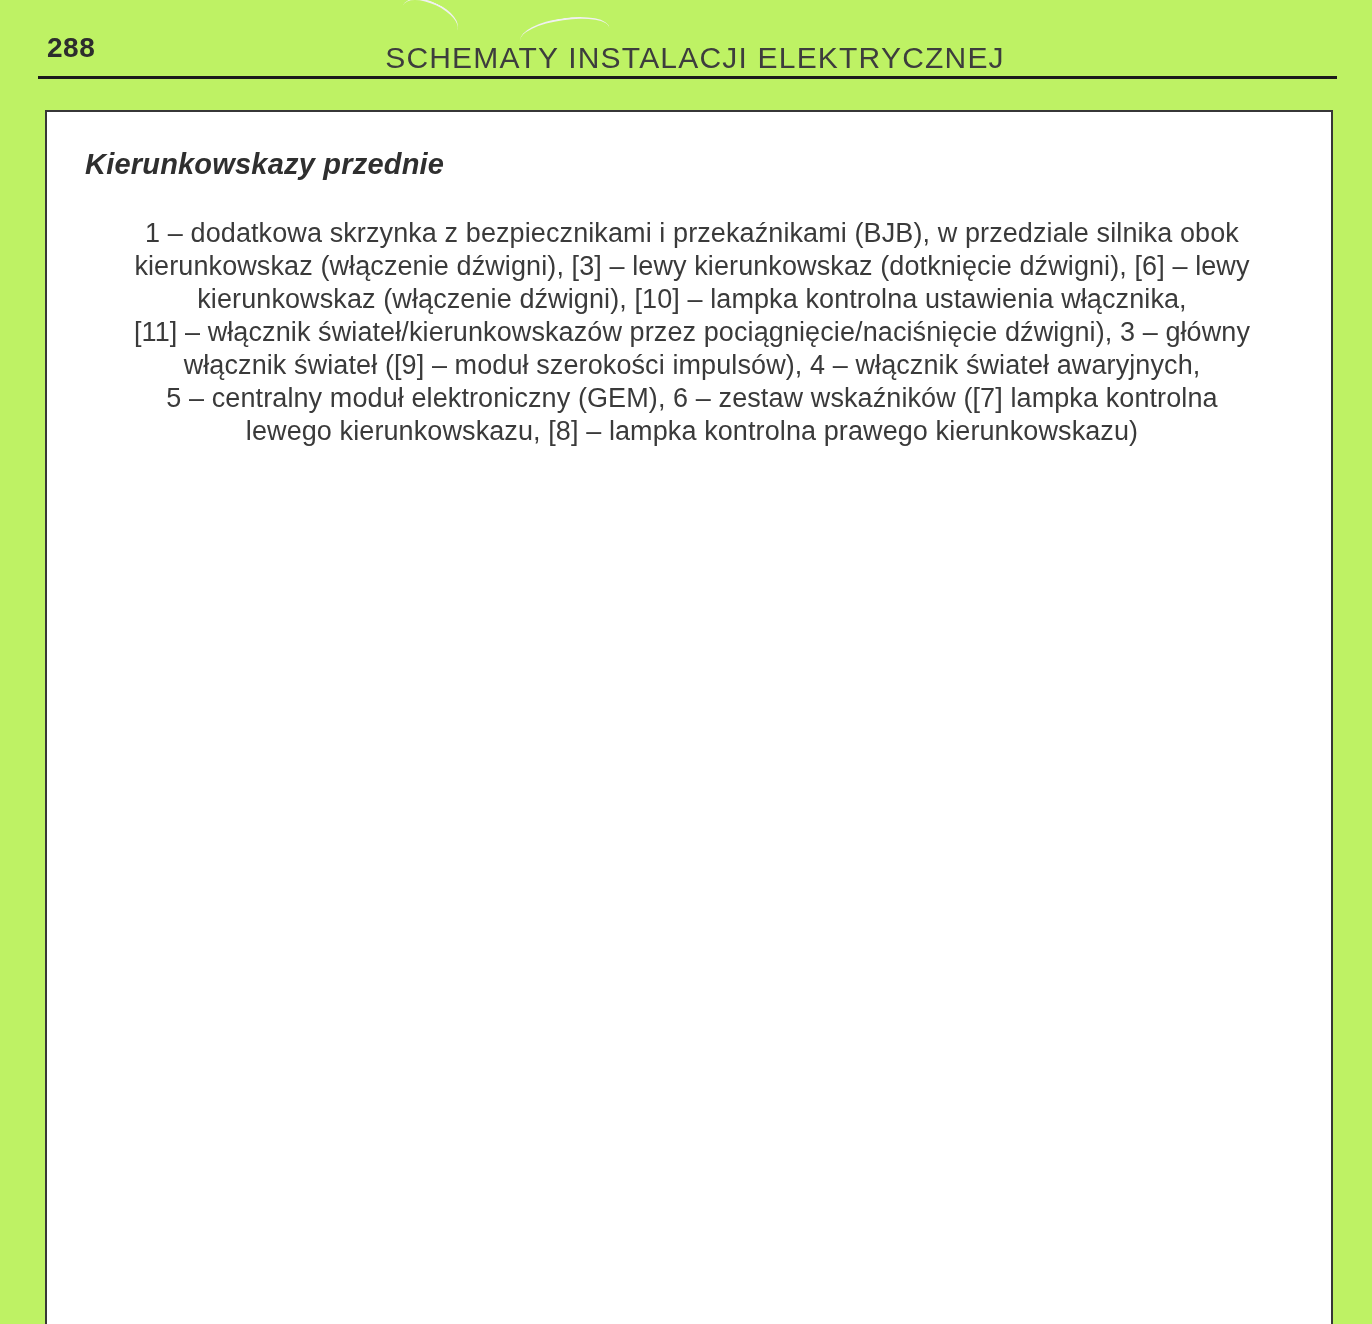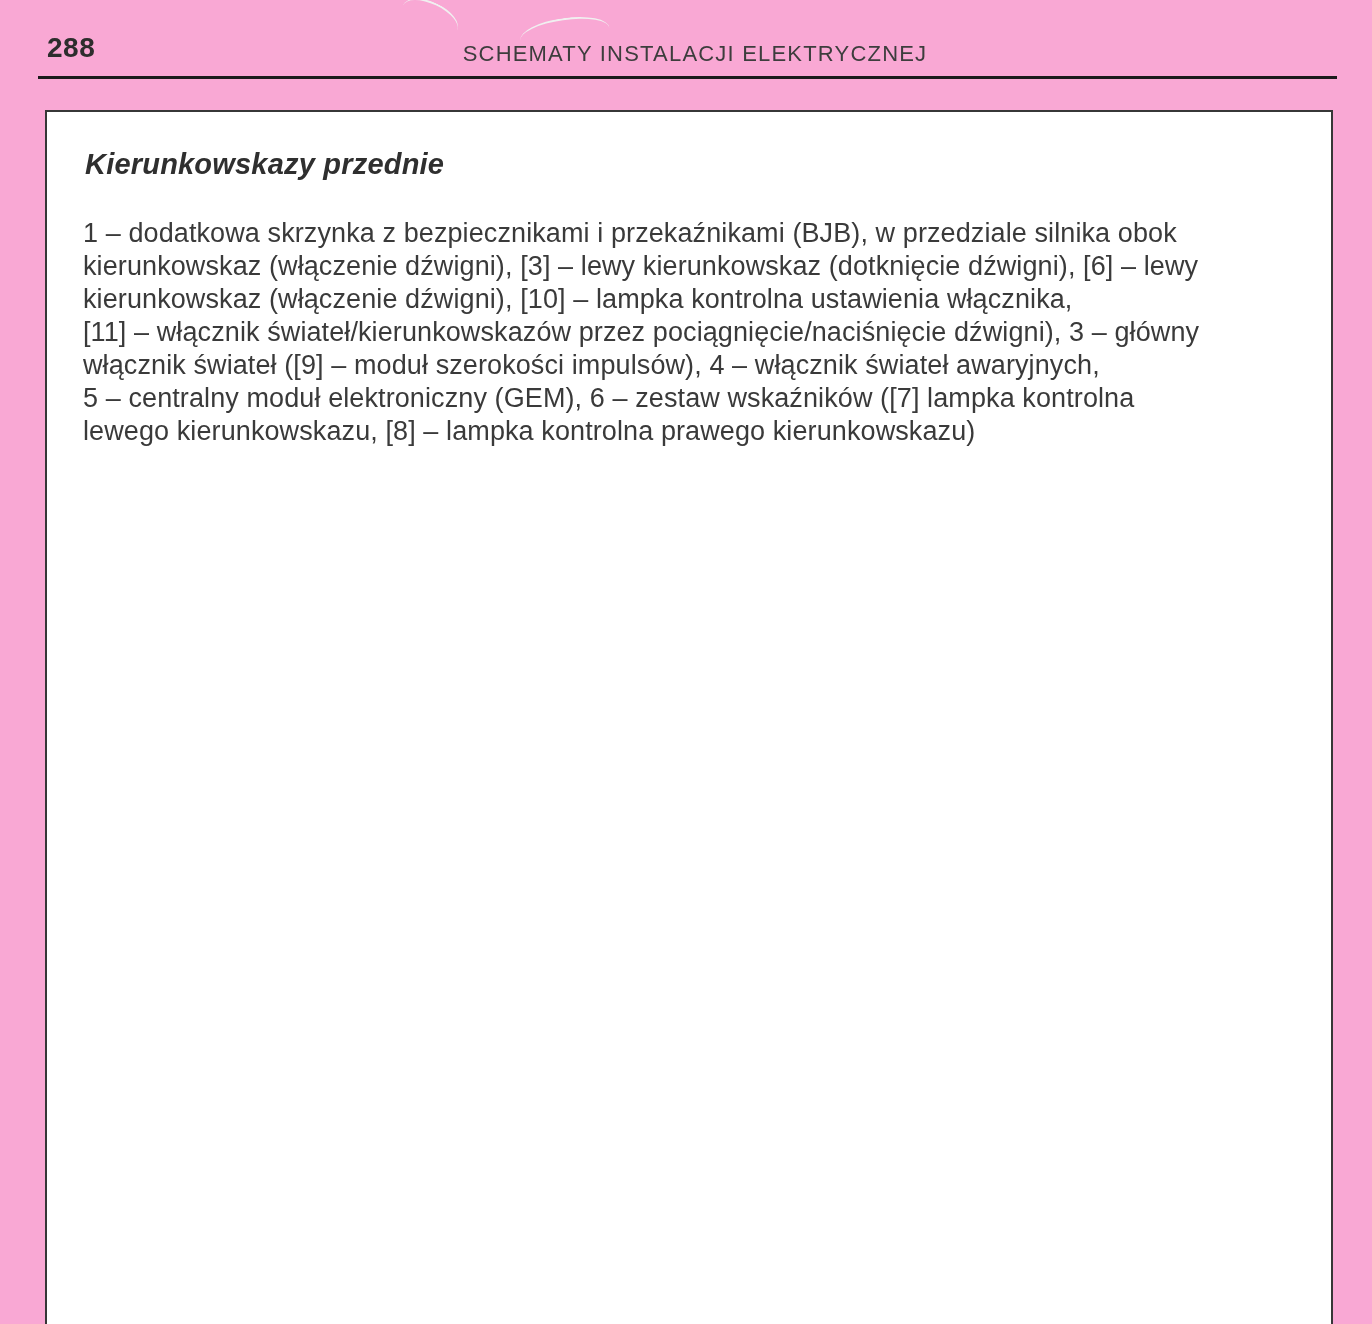--- a/index.html
+++ b/index.html
@@ -4,21 +4,21 @@
 <style>
   html, body {
     margin: 0;
     padding: 0;
     background: #ffffff;
   }
   #page {
     position: relative;
     width: 1372px;
     height: 1324px;
-    background: #f9a8d4;
+    background: #bef264;
     overflow: hidden;
     font-family: "Liberation Sans", "DejaVu Sans", sans-serif;
     color: #363636;
   }
   .scan-artifact {
     position: absolute;
     border-top: 2px solid #f0f0f0;
     border-radius: 50%;
     width: 90px;
     height: 30px;
@@ -35,21 +35,21 @@
     color: #2d2d2d;
   }
   #header-title {
     position: absolute;
     left: 0;
     top: 41px;
     width: 100%;
     padding-left: 18px;
     box-sizing: border-box;
     text-align: center;
-    font-size: 22px;
+    font-size: 30px;
     letter-spacing: 1.2px;
     color: #3d3d3d;
   }
   #header-rule {
     position: absolute;
     left: 38px;
     top: 76px;
     width: 1299px;
     height: 3px;
     background: #1b1b1b;
@@ -74,20 +74,21 @@
   }
   #legend {
     margin: 36px 30px 0 36px;
     font-size: 27px;
     line-height: 33px;
     letter-spacing: 0.1px;
     color: #3a3a3a;
   }
   .legend-line {
     white-space: nowrap;
+    text-align: center;
   }
 </style>
 </head>
 <body>
 
 <div id="page">
 
   <div id="artifact-1" class="scan-artifact"></div>
   <div id="artifact-2" class="scan-artifact"></div>
 

